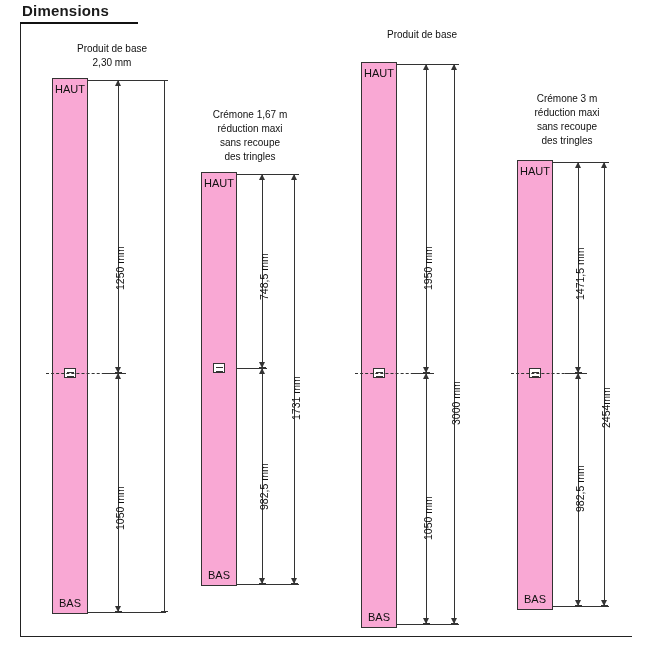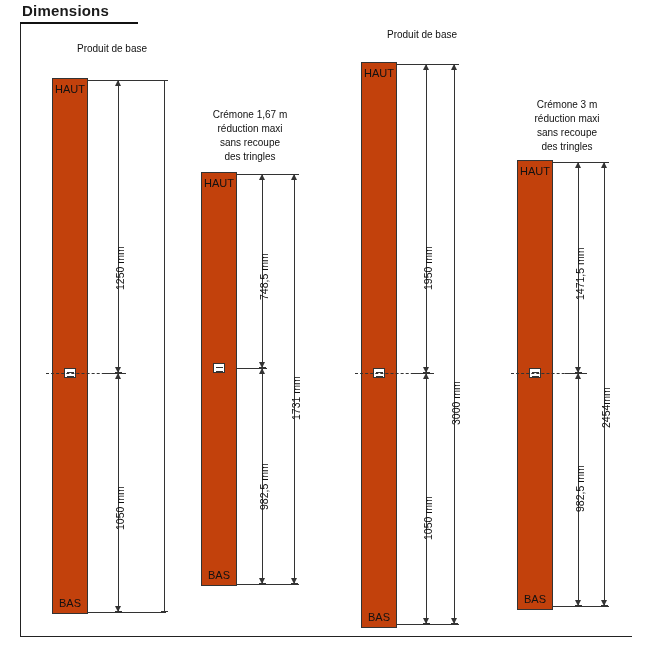--- a/index.html
+++ b/index.html
@@ -34,21 +34,21 @@
   .cap{
     position:absolute;
     text-align:center;
     font-size:10px;
     line-height:14px;
     color:#111;
   }
   .bar{
     position:absolute;
     border:1px solid #333;
-    background:#c2410c;
+    background:#f9a8d4;
     box-sizing:border-box;
   }
   .bar .end-label{
     position:absolute;left:0;right:0;
     text-align:center;
     font-size:11px;
     color:#111;
   }
   .bar .end-label.top{top:4px;}
   .bar .end-label.bot{bottom:4px;}
@@ -109,20 +109,21 @@
 
 <div class="canvas">
 
   <div class="title">Dimensions</div>
   <div class="title-rule"></div>
   <div class="frame-left"></div>
   <div class="frame-bottom"></div>
 
   <div class="cap" style="left:42px;top:42px;width:140px;">
     <div>Produit de base</div>
+    <div>2,30 mm</div>
   </div>
 
   <div class="bar" style="left:52px;top:78px;width:36px;height:536px;">
     <div class="end-label top">HAUT</div>
     <div class="end-label bot">BAS</div>
   </div>
   <div class="marker" style="left:64px;top:368px;"></div>
   <div class="axis" style="left:46px;top:373px;width:74px;"></div>
 
   <div class="ext" style="left:88px;top:80px;width:78px;"></div>
@@ -196,21 +197,21 @@
   <div class="dim" style="left:426px;top:373px;height:251px;"></div>
   <div class="arrow up" style="left:423px;top:373px;"></div>
   <div class="arrow down" style="left:423px;top:618px;"></div>
   <div class="vlabel" style="left:422px;top:540px;">1050 mm</div>
 
   <div class="dim" style="left:454px;top:64px;height:560px;"></div>
   <div class="arrow up" style="left:451px;top:64px;"></div>
   <div class="arrow down" style="left:451px;top:618px;"></div>
   <div class="vlabel" style="left:450px;top:425px;">3000 mm</div>
 
-  <div class="cap" style="left:508px;top:98px;width:118px;">
+  <div class="cap" style="left:508px;top:92px;width:118px;">
     <div>Crémone 3 m</div>
     <div>réduction maxi</div>
     <div>sans recoupe</div>
     <div>des tringles</div>
   </div>
 
   <div class="bar" style="left:517px;top:160px;width:36px;height:450px;">
     <div class="end-label top">HAUT</div>
     <div class="end-label bot">BAS</div>
   </div>

